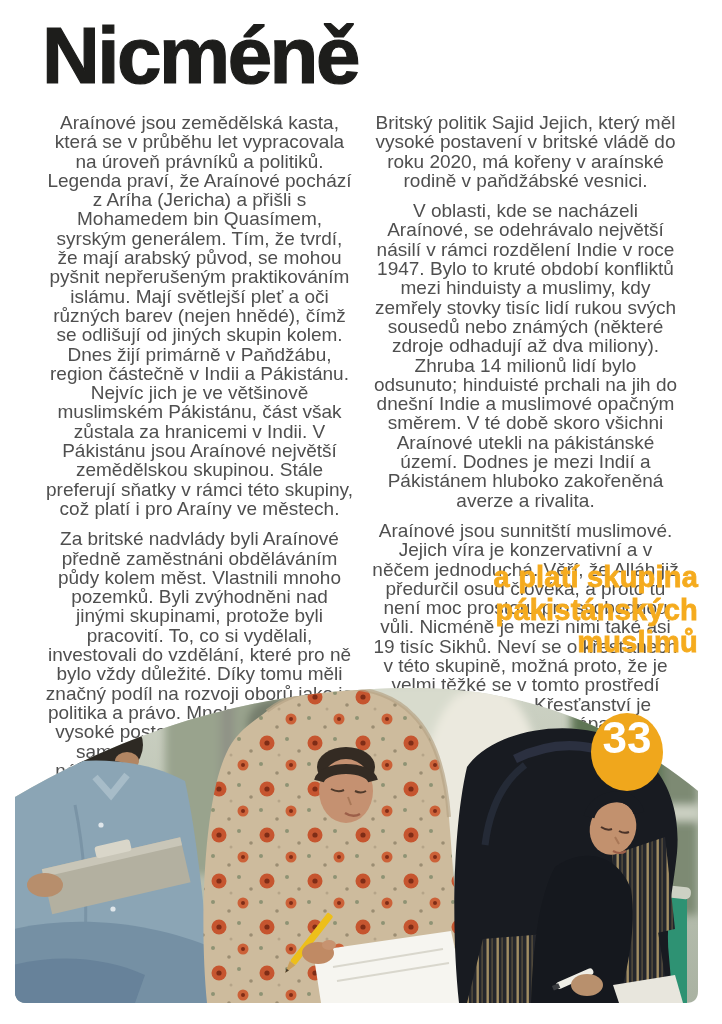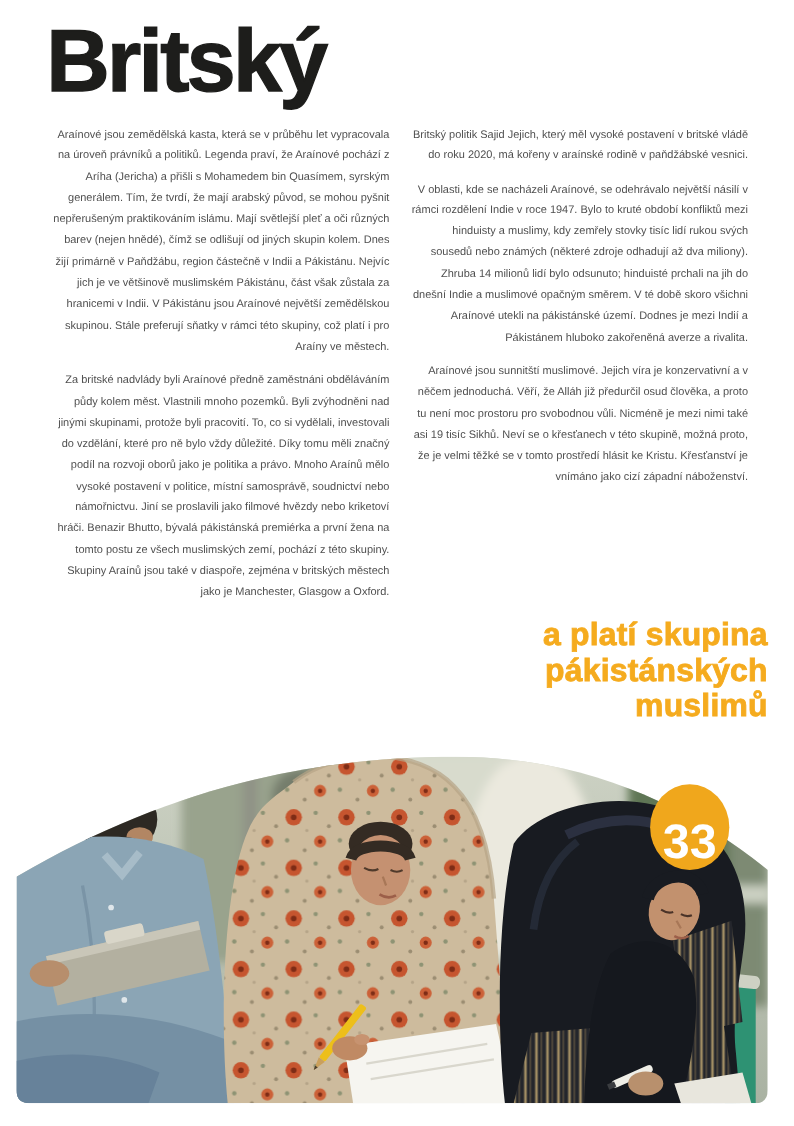--- a/index.html
+++ b/index.html
@@ -1,39 +1,39 @@
 <!DOCTYPE html>
 <html><head>
 <meta charset="utf-8">
 <style>
   html,body{margin:0;padding:0;background:#ffffff;}
   .page{position:relative;width:722px;height:1024px;background:#ffffff;overflow:hidden;
         font-family:"Liberation Sans",sans-serif;}
   .title{position:absolute;left:42px;top:10px;font-size:80px;font-weight:bold;
          letter-spacing:-2.5px;color:#1d1d1b;-webkit-text-stroke:1.2px #1d1d1b;white-space:nowrap;}
-  .col{position:absolute;top:113px;width:309px;font-size:10px;line-height:19.3px;
-       color:#4f4f4f;text-align:right;}
+  .col{position:absolute;top:113px;width:309px;font-size:19px;line-height:19.3px;
+       color:#4f4f4f;text-align:center;}
   .col p{margin:0 0 11px 0;}
   .col-left{left:45px;}
   .col-right{left:371px;}
   .pull-quote{position:absolute;top:561px;right:24px;width:430px;text-align:right;
               font-size:29px;line-height:32.5px;font-weight:bold;color:#f5ab1e;
               -webkit-text-stroke:0.8px #f5ab1e;letter-spacing:0.2px;}
   .photo{position:absolute;left:15px;top:685px;width:683px;height:318px;}
   .photo svg{display:block;}
   .badge{position:absolute;left:591px;top:713px;width:72px;height:78px;border-radius:50%;
-         background:#f0a71c;display:flex;align-items:flex-end;justify-content:center;
+         background:#f0a71c;display:flex;align-items:flex-start;justify-content:center;
          color:#ffffff;font-size:44px;font-weight:bold;}
 </style>
 </head>
 <body>
 
 <div class="page">
 
-  <div class="title">Britský</div>
+  <div class="title">Nicméně</div>
 
   <div class="col col-left">
     <p>Araínové jsou zemědělská kasta, která se v průběhu let vypracovala na úroveň právníků a politiků. Legenda praví, že Araínové pochází z Aríha (Jericha) a přišli s Mohamedem bin Quasímem, syrským generálem. Tím, že tvrdí, že mají arabský původ, se mohou pyšnit nepřerušeným praktikováním islámu. Mají světlejší pleť a oči různých barev (nejen hnědé), čímž se odlišují od jiných skupin kolem. Dnes žijí primárně v Paňdžábu, region částečně v Indii a Pákistánu. Nejvíc jich je ve většinově muslimském Pákistánu, část však zůstala za hranicemi v Indii. V Pákistánu jsou Araínové největší zemědělskou skupinou. Stále preferují sňatky v rámci této skupiny, což platí i pro Araíny ve městech.</p>
     <p>Za britské nadvlády byli Araínové předně zaměstnáni obděláváním půdy kolem měst. Vlastnili mnoho pozemků. Byli zvýhodněni nad jinými skupinami, protože byli pracovití. To, co si vydělali, investovali do vzdělání, které pro ně bylo vždy důležité. Díky tomu měli značný podíl na rozvoji oborů jako je politika a právo. Mnoho Araínů mělo vysoké postavení v politice, místní samosprávě, soudnictví nebo námořnictvu. Jiní se proslavili jako filmové hvězdy nebo kriketoví hráči. Benazir Bhutto, bývalá pákistánská premiérka a první žena na tomto postu ze všech muslimských zemí, pochází z této skupiny. Skupiny Araínů jsou také v diaspoře, zejména v britských městech jako je Manchester, Glasgow a Oxford.</p>
   </div>
 
   <div class="col col-right">
     <p>Britský politik Sajid Jejich, který měl vysoké postavení v britské vládě do roku 2020, má kořeny v araínské rodině v paňdžábské vesnici.</p>
     <p>V oblasti, kde se nacházeli Araínové, se odehrávalo největší násilí v rámci rozdělení Indie v roce 1947. Bylo to kruté období konfliktů mezi hinduisty a muslimy, kdy zemřely stovky tisíc lidí rukou svých sousedů nebo známých (některé zdroje odhadují až dva miliony). Zhruba 14 milionů lidí bylo odsunuto; hinduisté prchali na jih do dnešní Indie a muslimové opačným směrem. V té době skoro všichni Araínové utekli na pákistánské území. Dodnes je mezi Indií a Pákistánem hluboko zakořeněná averze a rivalita.</p>
     <p>Araínové jsou sunnitští muslimové. Jejich víra je konzervativní a v něčem jednoduchá. Věří, že Alláh již předurčil osud člověka, a proto tu není moc prostoru pro svobodnou vůli. Nicméně je mezi nimi také asi 19 tisíc Sikhů. Neví se o křesťanech v této skupině, možná proto, že je velmi těžké se v tomto prostředí hlásit ke Kristu. Křesťanství je vnímáno jako cizí západní náboženství.</p>

